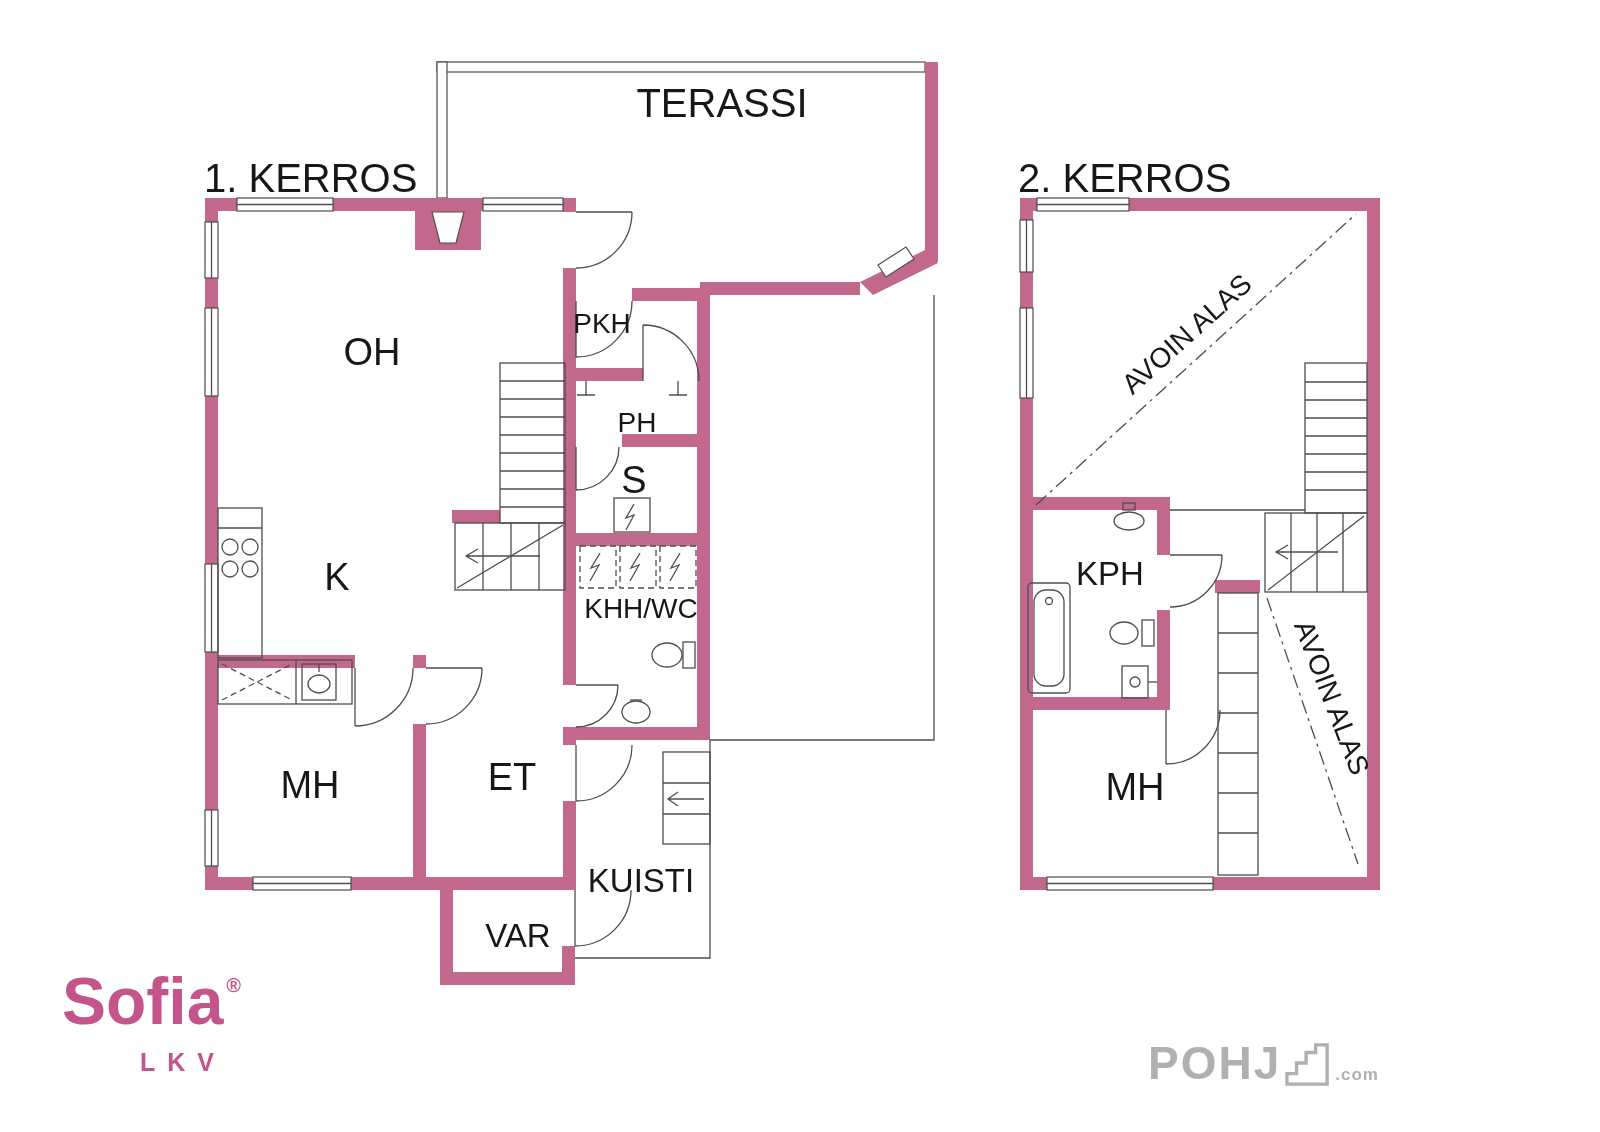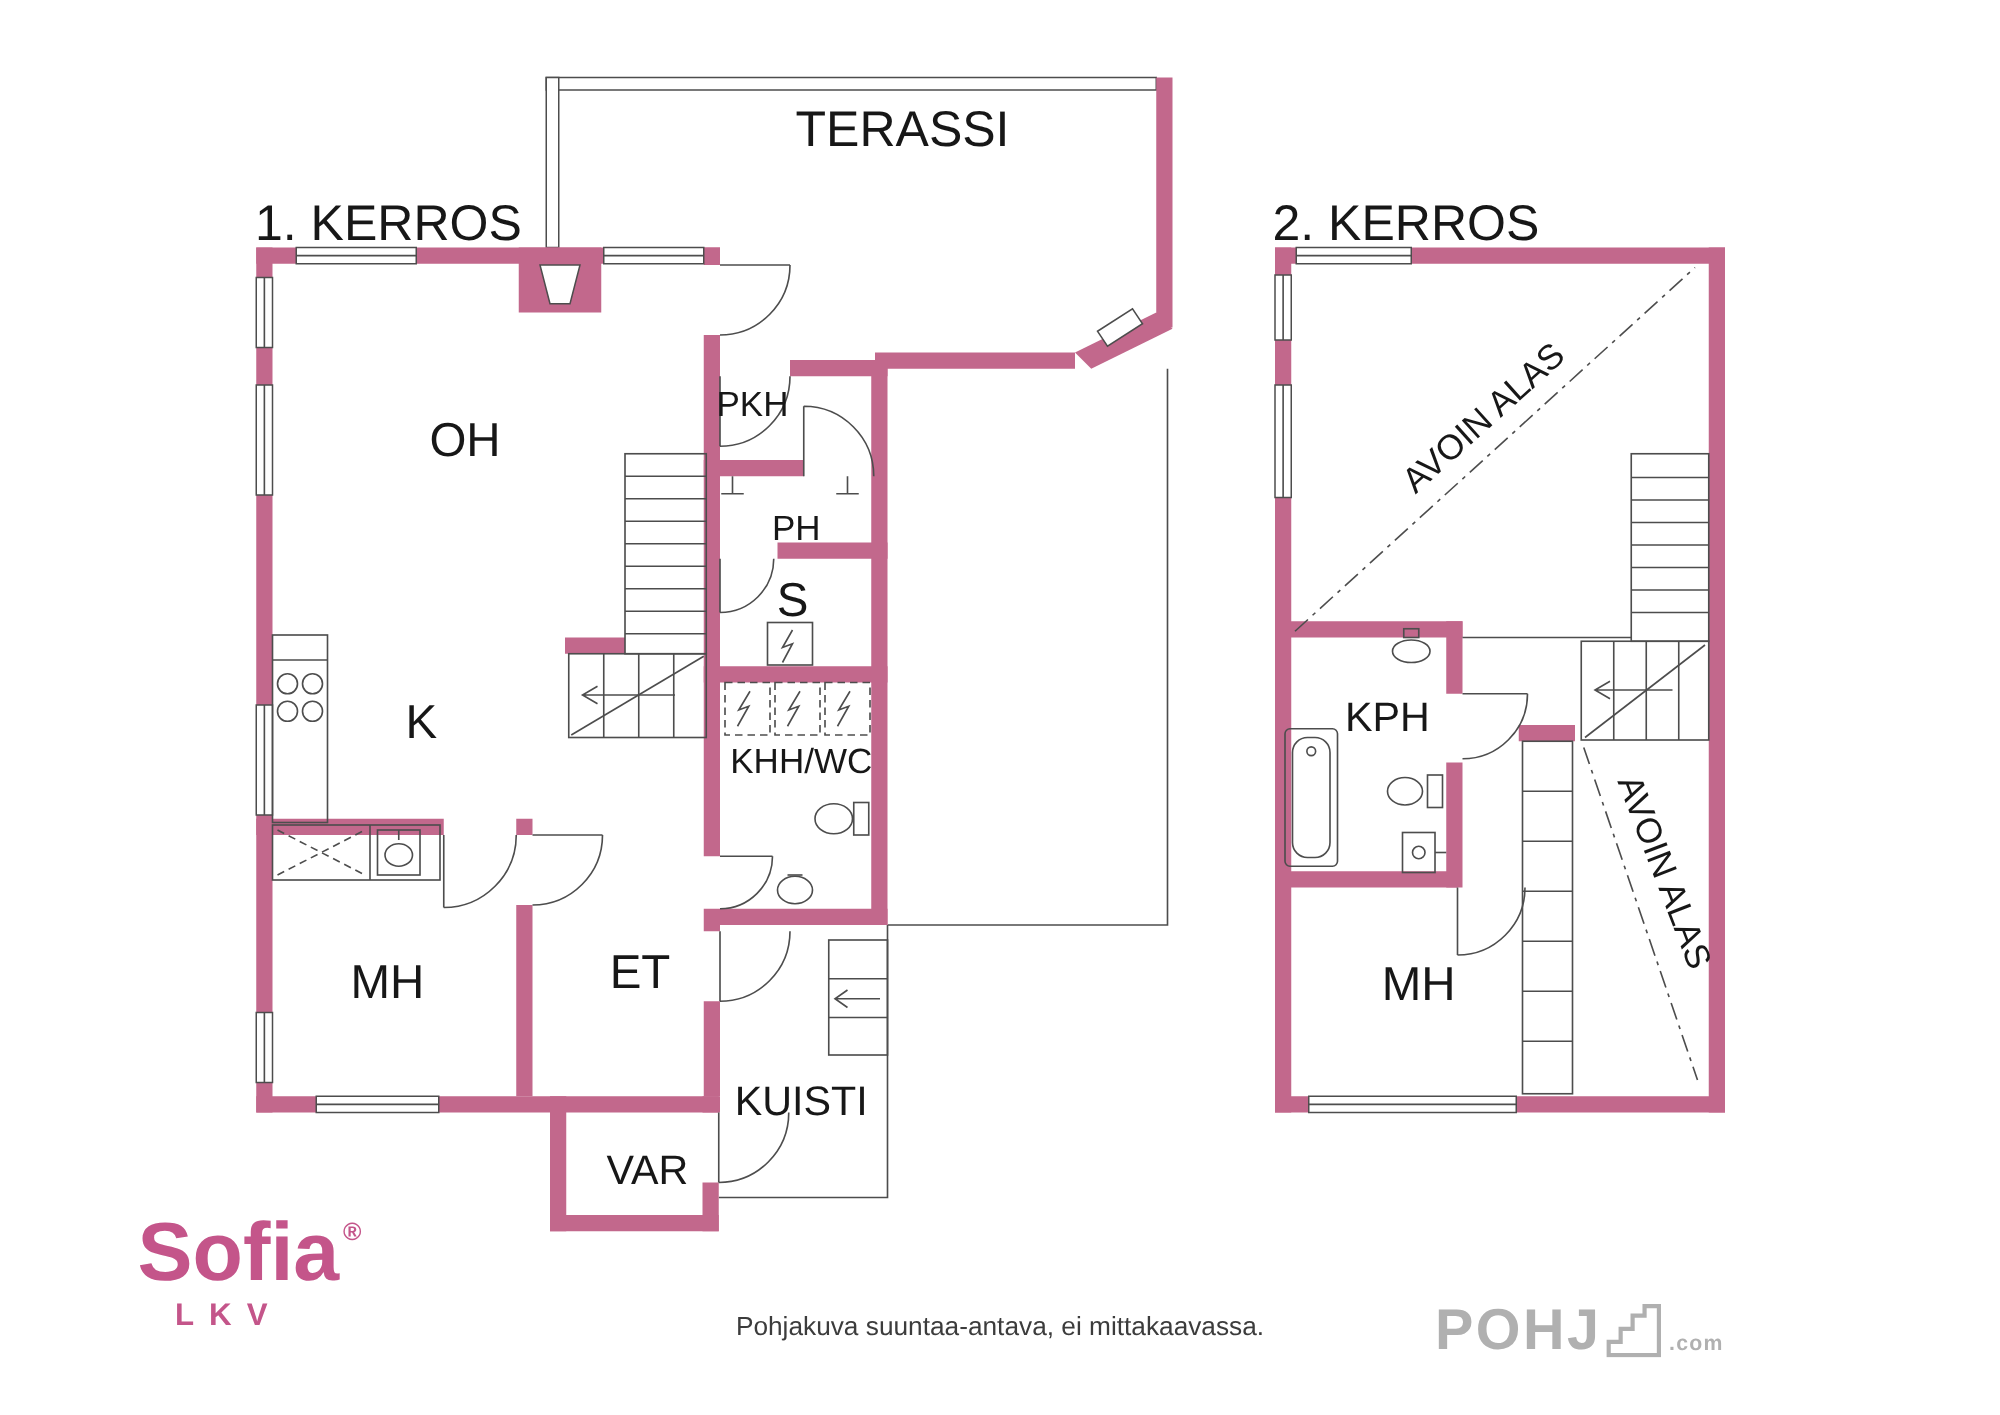--- a/index.html
+++ b/index.html
@@ -8,23 +8,23 @@
   svg.plan { position:absolute; left:0; top:0; }
 
   .wall    { fill:var(--color-wall,#c2688c); stroke:none; }
   .thin    { fill:none; stroke:var(--color-line,#4d4d4d); stroke-width:1.3; }
   .thinfill{ fill:#ffffff; stroke:var(--color-line,#4d4d4d); stroke-width:1.2; }
   .dashed  { stroke-dasharray:6 4; }
   .dashdot { stroke-dasharray:14 5 3 5; }
   text.lbl { fill:var(--color-text,#171717); font-family:"Liberation Sans",sans-serif; }
 
   .brand { position:absolute; left:62px; top:968px; color:var(--color-brand,#c4558a); line-height:1; }
-  .brand-name { font-size:66px; font-weight:bold; letter-spacing:0px;margin-left:48px; }
+  .brand-name { font-size:66px; font-weight:bold; letter-spacing:0px; }
   .brand-reg  { font-size:20px; font-weight:bold; position:relative; top:-32px; left:3px; }
-  .brand-sub  { font-size:25px; font-weight:bold; letter-spacing:12px; margin-top:6px; padding-left:78px; }
+  .brand-sub  { font-size:25px; font-weight:bold; letter-spacing:12px; margin-top:16px; padding-left:78px; }
 
   .footer-disclaimer { position:absolute; left:0; right:0; top:1050px; text-align:center;
                        font-size:21px; color:var(--color-disclaimer,#3c3c3c); }
 
   .credit { position:absolute; left:1148px; top:1040px; display:flex; align-items:flex-end;
             color:var(--color-credit,#b0b0b0); font-weight:bold; font-size:46px; letter-spacing:2px; line-height:1; }
   .credit svg { margin:0 3px; display:block; }
   .credit-suffix { font-size:17px; letter-spacing:1px; padding-bottom:3px; }
 </style>
 </head>
@@ -299,21 +299,20 @@
       <text class="lbl" x="1323" y="701" font-size="28" text-anchor="middle" transform="rotate(69 1323 701)">AVOIN ALAS</text>
     </g>
   </g>
 </svg>
 
   <div class="brand">
     <div><span class="brand-name">Sofia</span><span class="brand-reg">®</span></div>
     <div class="brand-sub">LKV</div>
   </div>
 
-  <div class="footer-disclaimer">Pohjakuva suuntaa-antava, ei mittakaavassa.</div>
 
   <div class="credit">
     <span>POHJ</span>
     <svg width="48" height="44" viewBox="0 0 50 46">
       <path d="M3 44 V33 H13 V22 H23 V11 H33 V3 H45 V44 Z" fill="none" stroke="currentColor" stroke-width="3.5"></path>
     </svg>
     <span class="credit-suffix">.com</span>
   </div>
 
 </div>

